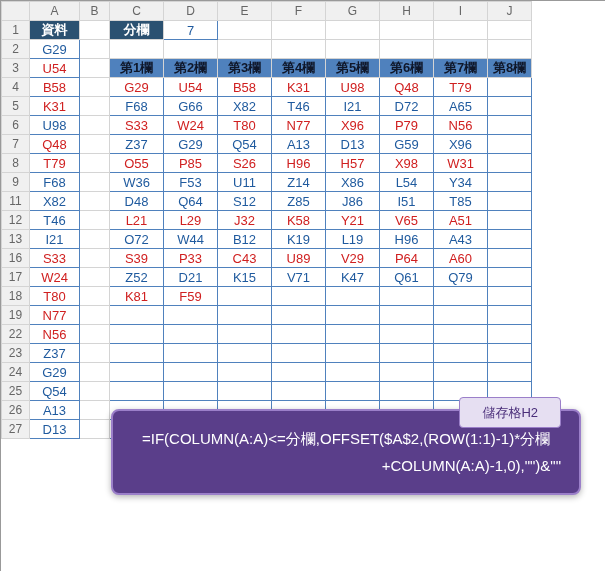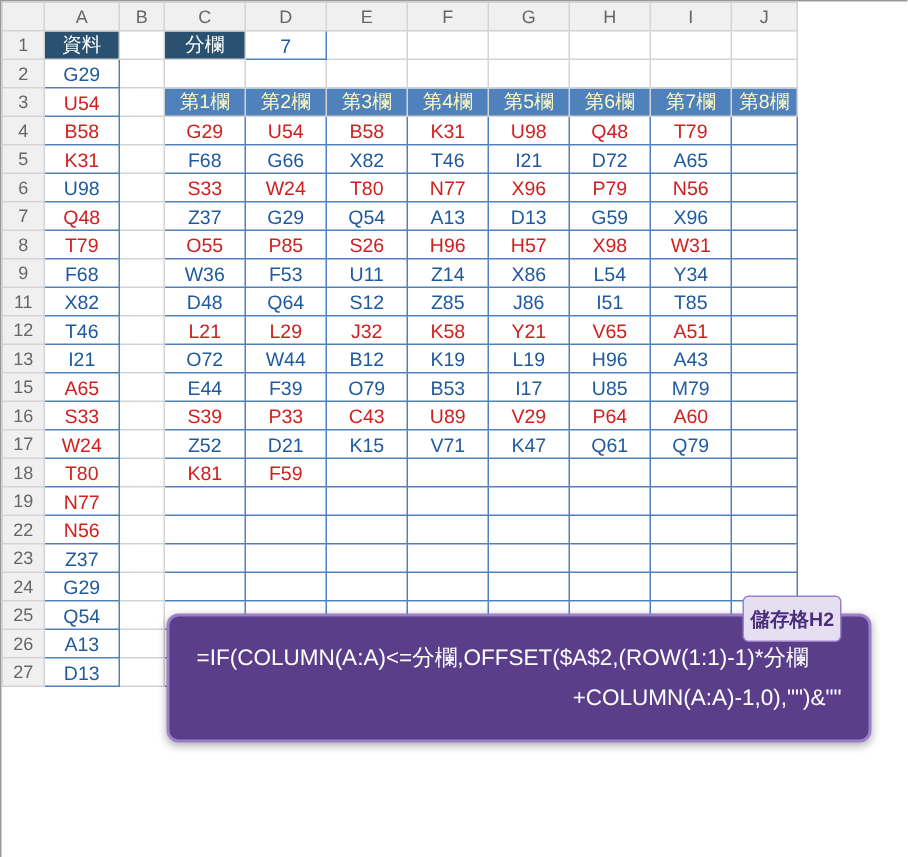--- a/index.html
+++ b/index.html
@@ -1,27 +1,27 @@
 <!DOCTYPE html>
 <html><head>
 <meta charset="utf-8">
 <style>
 body{margin:0;font-family:Arial,"Microsoft JhengHei",sans-serif;font-size:13px;background:#fff;color:#333;user-select:none}
 .sheet{border-collapse:collapse;table-layout:fixed}
 .sheet td,.sheet th{border:1px solid #d4d4d4;height:19px;padding:0;text-align:center;vertical-align:middle;box-sizing:border-box}
 .sheet th{background:#f0f0f0;color:#666;font-weight:normal;font-size:12px}
 .sheet .rowhdr{background:#f0f0f0;color:#666;width:28px;font-size:12px}
 .colA{width:50px}.colB{width:30px}.colC,.colD,.colE,.colF,.colG,.colH,.colI{width:54px}.colJ{width:44px}
-.hdr-dark{background:#2b5171;color:#fff;font-weight:normal}
-.hdr-blue{background:#4f81bd;color:#fef9c3;font-weight:normal}
+.hdr-dark{background:#2b5171;color:#fff;font-weight:bold}
+.hdr-blue{background:#4f81bd;color:#0f172a;font-weight:bold}
 .bcell{border:1px solid #4f81bd !important}
 .red{color:#d02020}
 .blue{color:#1f5a9e}
 .tooltip{position:absolute;background:#5a3e8a;color:#fff;border:2px solid #9b7fc9;border-radius:8px;padding:14px 18px;font-size:15px;line-height:1.8;box-shadow:0 2px 6px rgba(0,0,0,0.3)}
-.tooltip-label{position:absolute;top:-14px;right:18px;background:#e6dff2;color:#4a2e7a;border:1px solid #9b7fc9;border-radius:4px;padding:3px 4px;font-size:13px;font-weight:bold}
+.tooltip-label{position:absolute;top:-14px;right:18px;background:#e6dff2;color:#4a2e7a;border:1px solid #9b7fc9;border-radius:4px;padding:3px 22px;font-size:13px;font-weight:normal}
 .wrap{position:relative;width:605px;height:571px;overflow:hidden;border:1px solid #999}
 </style>
 </head>
 <body>
 
 <div class="wrap">
 <table class="sheet">
   <colgroup>
     <col style="width:28px">
         <col class="colA">
@@ -201,33 +201,20 @@
           <td class="bcell blue">O72</td>
           <td class="bcell blue">W44</td>
           <td class="bcell blue">B12</td>
           <td class="bcell blue">K19</td>
           <td class="bcell blue">L19</td>
           <td class="bcell blue">H96</td>
           <td class="bcell blue">A43</td>
           <td class="bcell"></td>
         </tr>
         <tr>
-          <td class="rowhdr">15</td>
-          <td class="bcell red">A65</td>
-          <td></td>
-          <td class="bcell blue">E44</td>
-          <td class="bcell blue">F39</td>
-          <td class="bcell blue">O79</td>
-          <td class="bcell blue">B53</td>
-          <td class="bcell blue">I17</td>
-          <td class="bcell blue">U85</td>
-          <td class="bcell blue">M79</td>
-          <td class="bcell"></td>
-        </tr>
-        <tr>
           <td class="rowhdr">16</td>
           <td class="bcell red">S33</td>
           <td></td>
           <td class="bcell red">S39</td>
           <td class="bcell red">P33</td>
           <td class="bcell red">C43</td>
           <td class="bcell red">U89</td>
           <td class="bcell red">V29</td>
           <td class="bcell red">P64</td>
           <td class="bcell red">A60</td>
@@ -348,16 +335,16 @@
           <td class="bcell"></td>
           <td class="bcell"></td>
           <td class="bcell"></td>
           <td class="bcell"></td>
         </tr>
       </tbody>
 </table>
 
 <div class="tooltip" style="left:110px;top:408px;width:430px">
   <div class="tooltip-label">儲存格H2</div>
-  <div style="">=IF(COLUMN(A:A)&lt;=分欄,OFFSET($A$2,(ROW(1:1)-1)*分欄</div>
+  <div style="text-align:center">=IF(COLUMN(A:A)&lt;=分欄,OFFSET($A$2,(ROW(1:1)-1)*分欄</div>
   <div style="text-align:right">+COLUMN(A:A)-1,0),"")&amp;""</div>
 </div>
 </div>
 
 </body></html>

